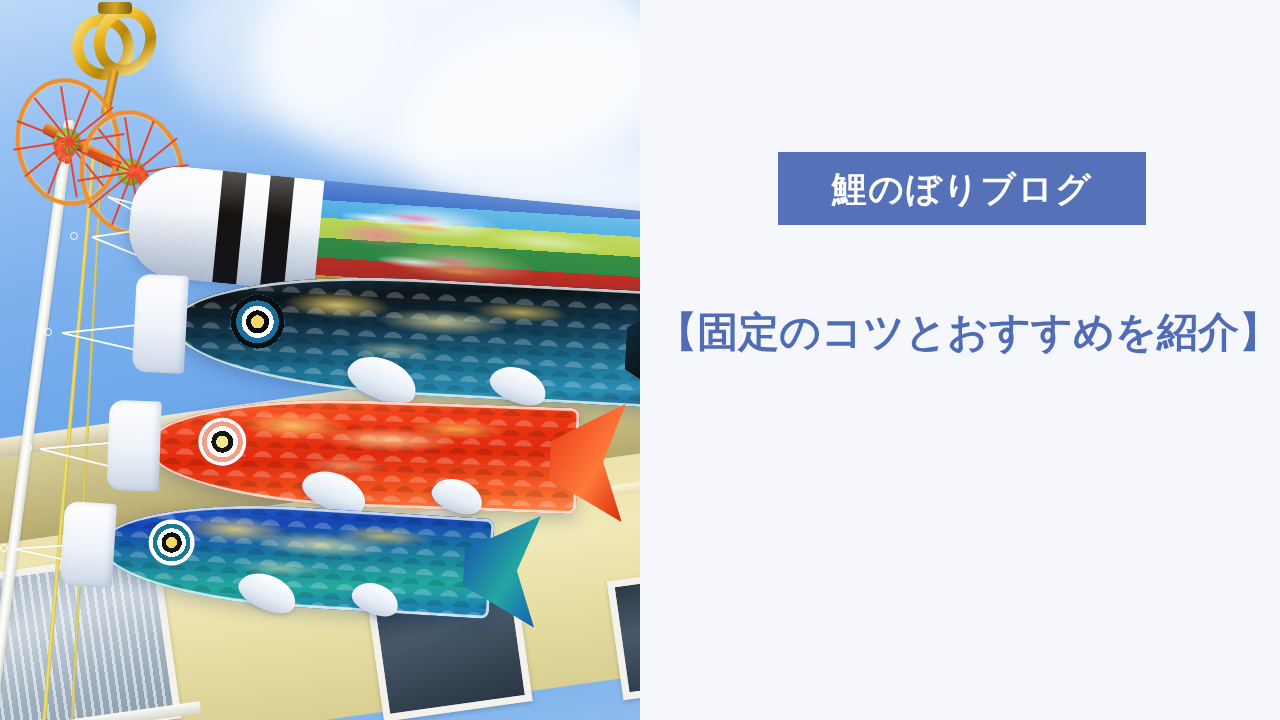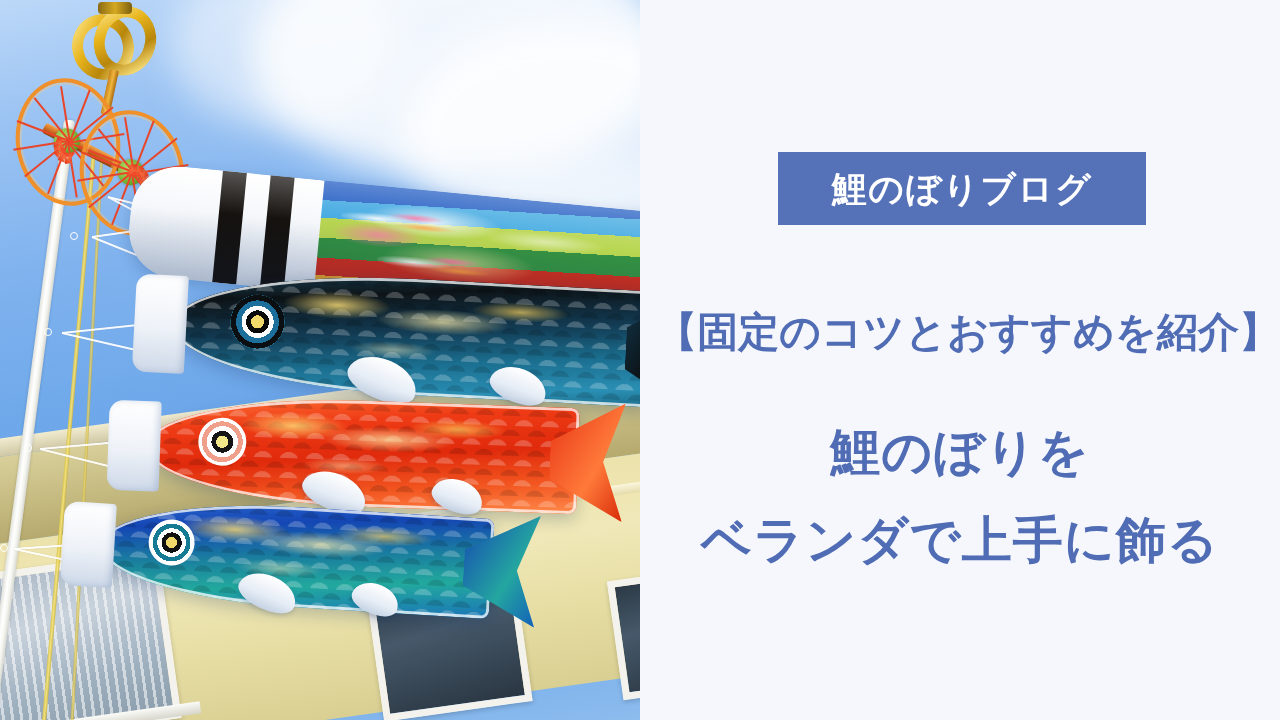--- a/index.html
+++ b/index.html
@@ -389,20 +389,16 @@
   </div>
 
   <div class="panel">
 
     <div class="badge">
       <span>鯉のぼりブログ</span>
     </div>
 
     <div class="subtitle">【固定のコツとおすすめを紹介】</div>
 
-    <div class="title">
-      <span class="l">鯉のぼりを</span>
-      <span class="l">ベランダで上手に飾る</span>
-    </div>
 
   </div>
 
 </div>
 
 </body></html>

